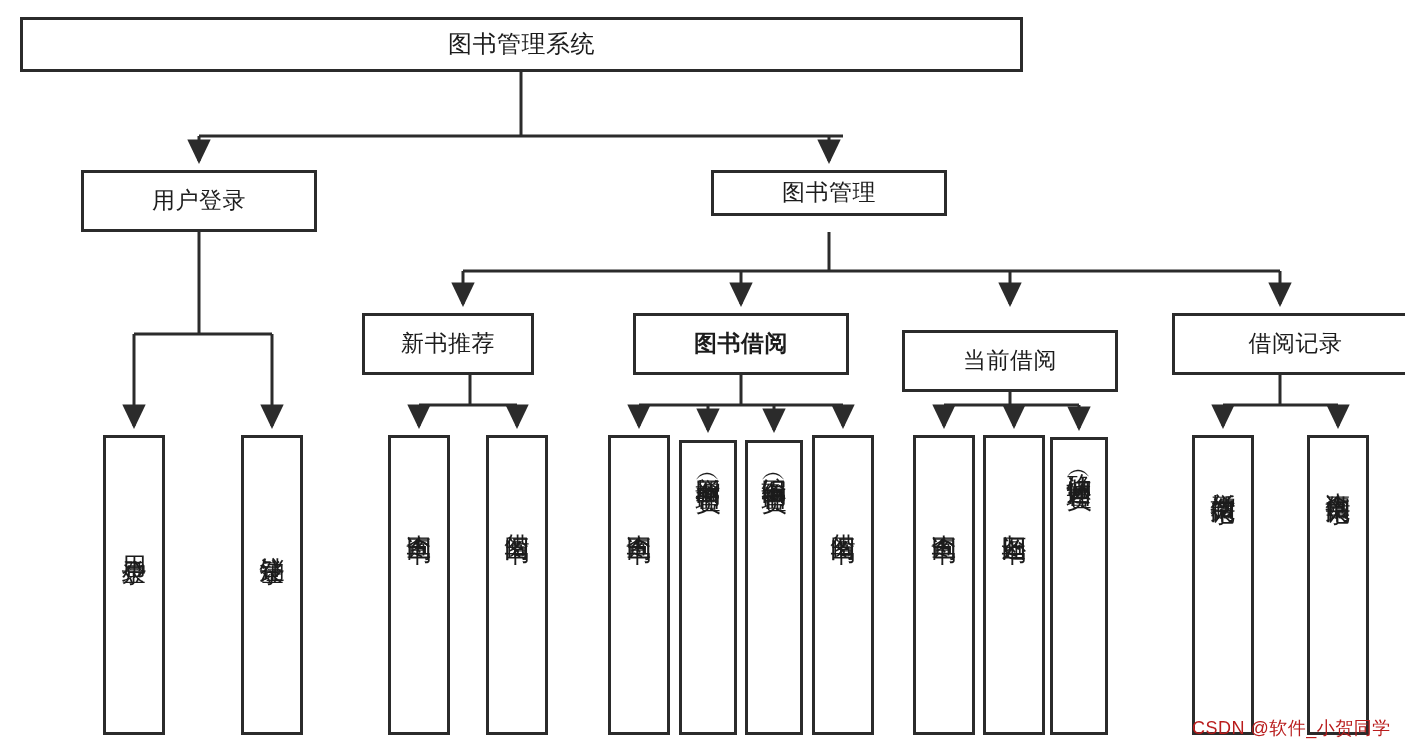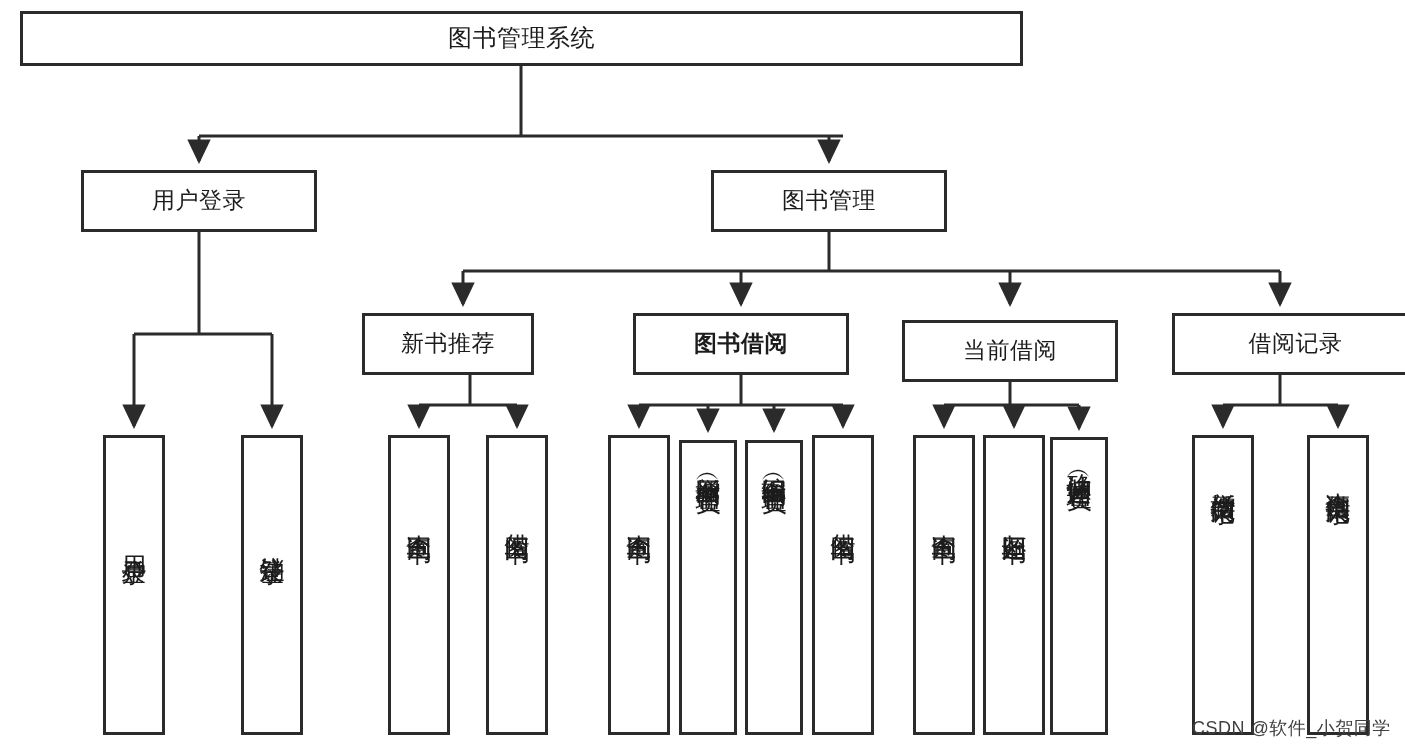--- a/index.html
+++ b/index.html
@@ -72,21 +72,21 @@
   }
   .node.vert.tall .lbl {
     margin-top: 4px;
   }
   .node.vert.tall2 .lbl {
     margin-top: 24px;
   }
   .watermark {
     position: absolute;
     font-size: 18px;
-    color: #404040;
+    color: #b91c1c;
     white-space: nowrap;
     letter-spacing: 0.5px;
   }
 </style>
 </head>
 <body>
 
 <div id="canvas">
 
   <svg id="edges" viewBox="0 0 1405 747">
@@ -144,38 +144,38 @@
     </g>
 
     <g stroke="#2b2b2b" stroke-width="3" fill="none">
       <path d="M1280,375 L1280,405"></path>
       <path d="M1223,405 L1338,405"></path>
       <path d="M1223,405 L1223,426" marker-end="url(#arrow)"></path>
       <path d="M1338,405 L1338,426" marker-end="url(#arrow)"></path>
     </g>
   </svg>
 
-  <div class="node horiz root" style="left:20px; top:11px; width:1003px; height:55px;">
+  <div class="node horiz root" style="left:20px; top:17px; width:1003px; height:55px;">
     <span class="lbl">图书管理系统</span>
   </div>
 
   <div class="node horiz" style="left:81px; top:170px; width:236px; height:62px;">
     <span class="lbl">用户登录</span>
   </div>
-  <div class="node horiz" style="left:711px; top:170px; width:236px; height:62px;">
+  <div class="node horiz" style="left:711px; top:170px; width:236px; height:46px;">
     <span class="lbl">图书管理</span>
   </div>
 
   <div class="node horiz" style="left:362px; top:313px; width:172px; height:62px;">
     <span class="lbl">新书推荐</span>
   </div>
   <div class="node horiz" style="left:633px; top:313px; width:216px; height:62px;font-weight:bold;">
     <span class="lbl">图书借阅</span>
   </div>
-  <div class="node horiz" style="left:902px; top:320px; width:216px; height:62px;">
+  <div class="node horiz" style="left:902px; top:330px; width:216px; height:62px;">
     <span class="lbl">当前借阅</span>
   </div>
   <div class="node horiz" style="left:1172px; top:313px; width:247px; height:62px;">
     <span class="lbl">借阅记录</span>
   </div>
 
   <div class="node vert mid2" style="left:103px; top:435px; width:62px; height:300px;">
     <span class="lbl">用户登录</span>
   </div>
   <div class="node vert mid2" style="left:241px; top:435px; width:62px; height:300px;">

